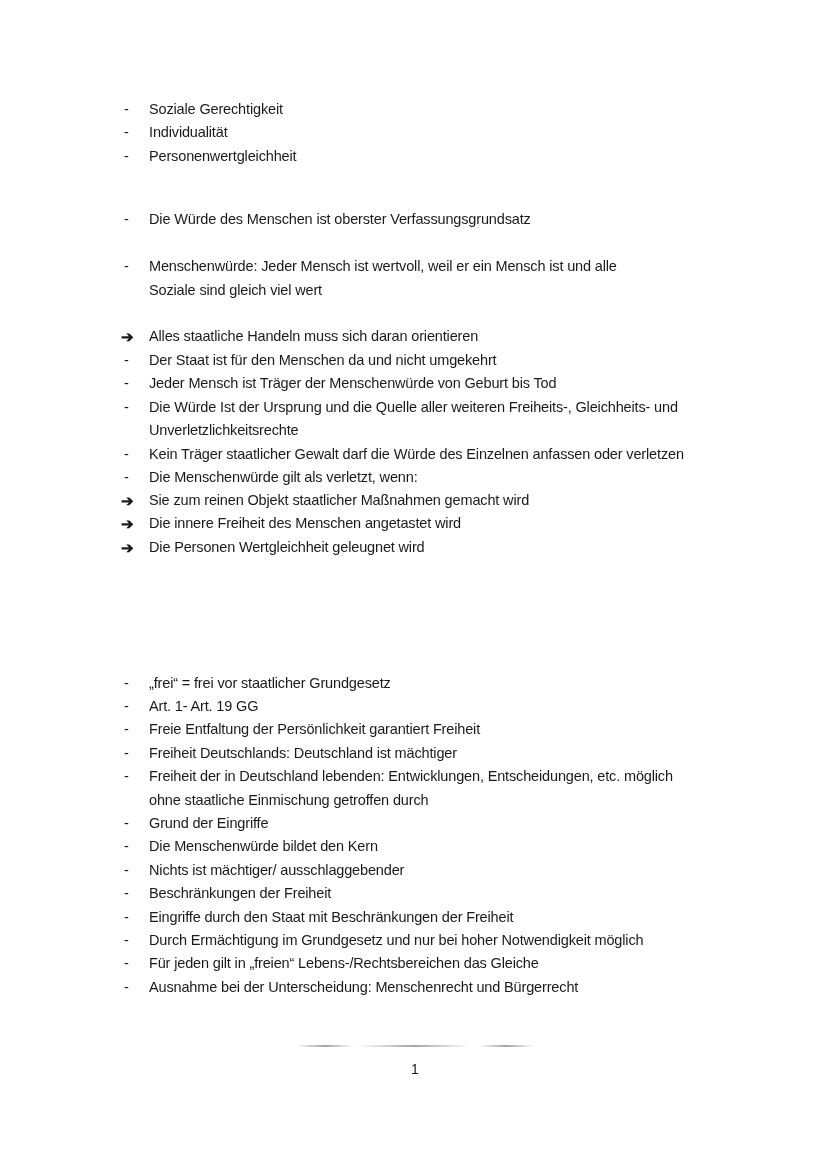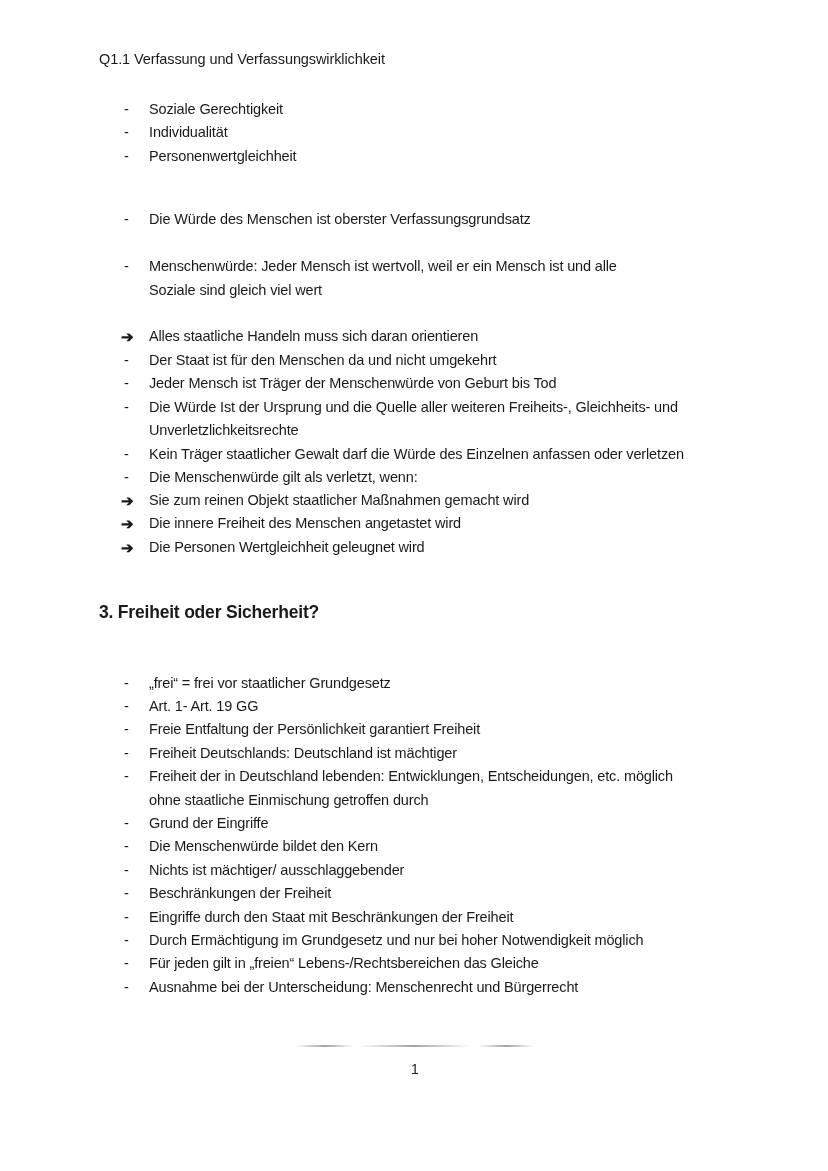--- a/index.html
+++ b/index.html
@@ -32,21 +32,20 @@
     }
     .page-number {
       position: absolute; left: 409px; top: 1061px; font-size: 14px; width: 12px; text-align: center;
     }
   </style>
 </head>
 <body>
 
 <div class="page">
 
-  <div class="title">Q1.1 Verfassung und Verfassungswirklichkeit</div>
 
   <div class="line" style="top:101px">
     <span class="marker dash">-</span>
     <span class="text">Soziale Gerechtigkeit</span>
   </div>
   <div class="line" style="top:124px">
     <span class="marker dash">-</span>
     <span class="text">Individualität</span>
   </div>
   <div class="line" style="top:148px">
@@ -97,21 +96,20 @@
   </div>
   <div class="line" style="top:515px">
     <span class="marker arrow">➔</span>
     <span class="text">Die innere Freiheit des Menschen angetastet wird</span>
   </div>
   <div class="line" style="top:539px">
     <span class="marker arrow">➔</span>
     <span class="text">Die Personen Wertgleichheit geleugnet wird</span>
   </div>
 
-  <div class="h2">3. Freiheit oder Sicherheit?</div>
 
   <div class="line" style="top:675px">
     <span class="marker dash">-</span>
     <span class="text">„frei“ = frei vor staatlicher Grundgesetz</span>
   </div>
   <div class="line" style="top:698px">
     <span class="marker dash">-</span>
     <span class="text">Art. 1- Art. 19 GG</span>
   </div>
   <div class="line" style="top:721px">

